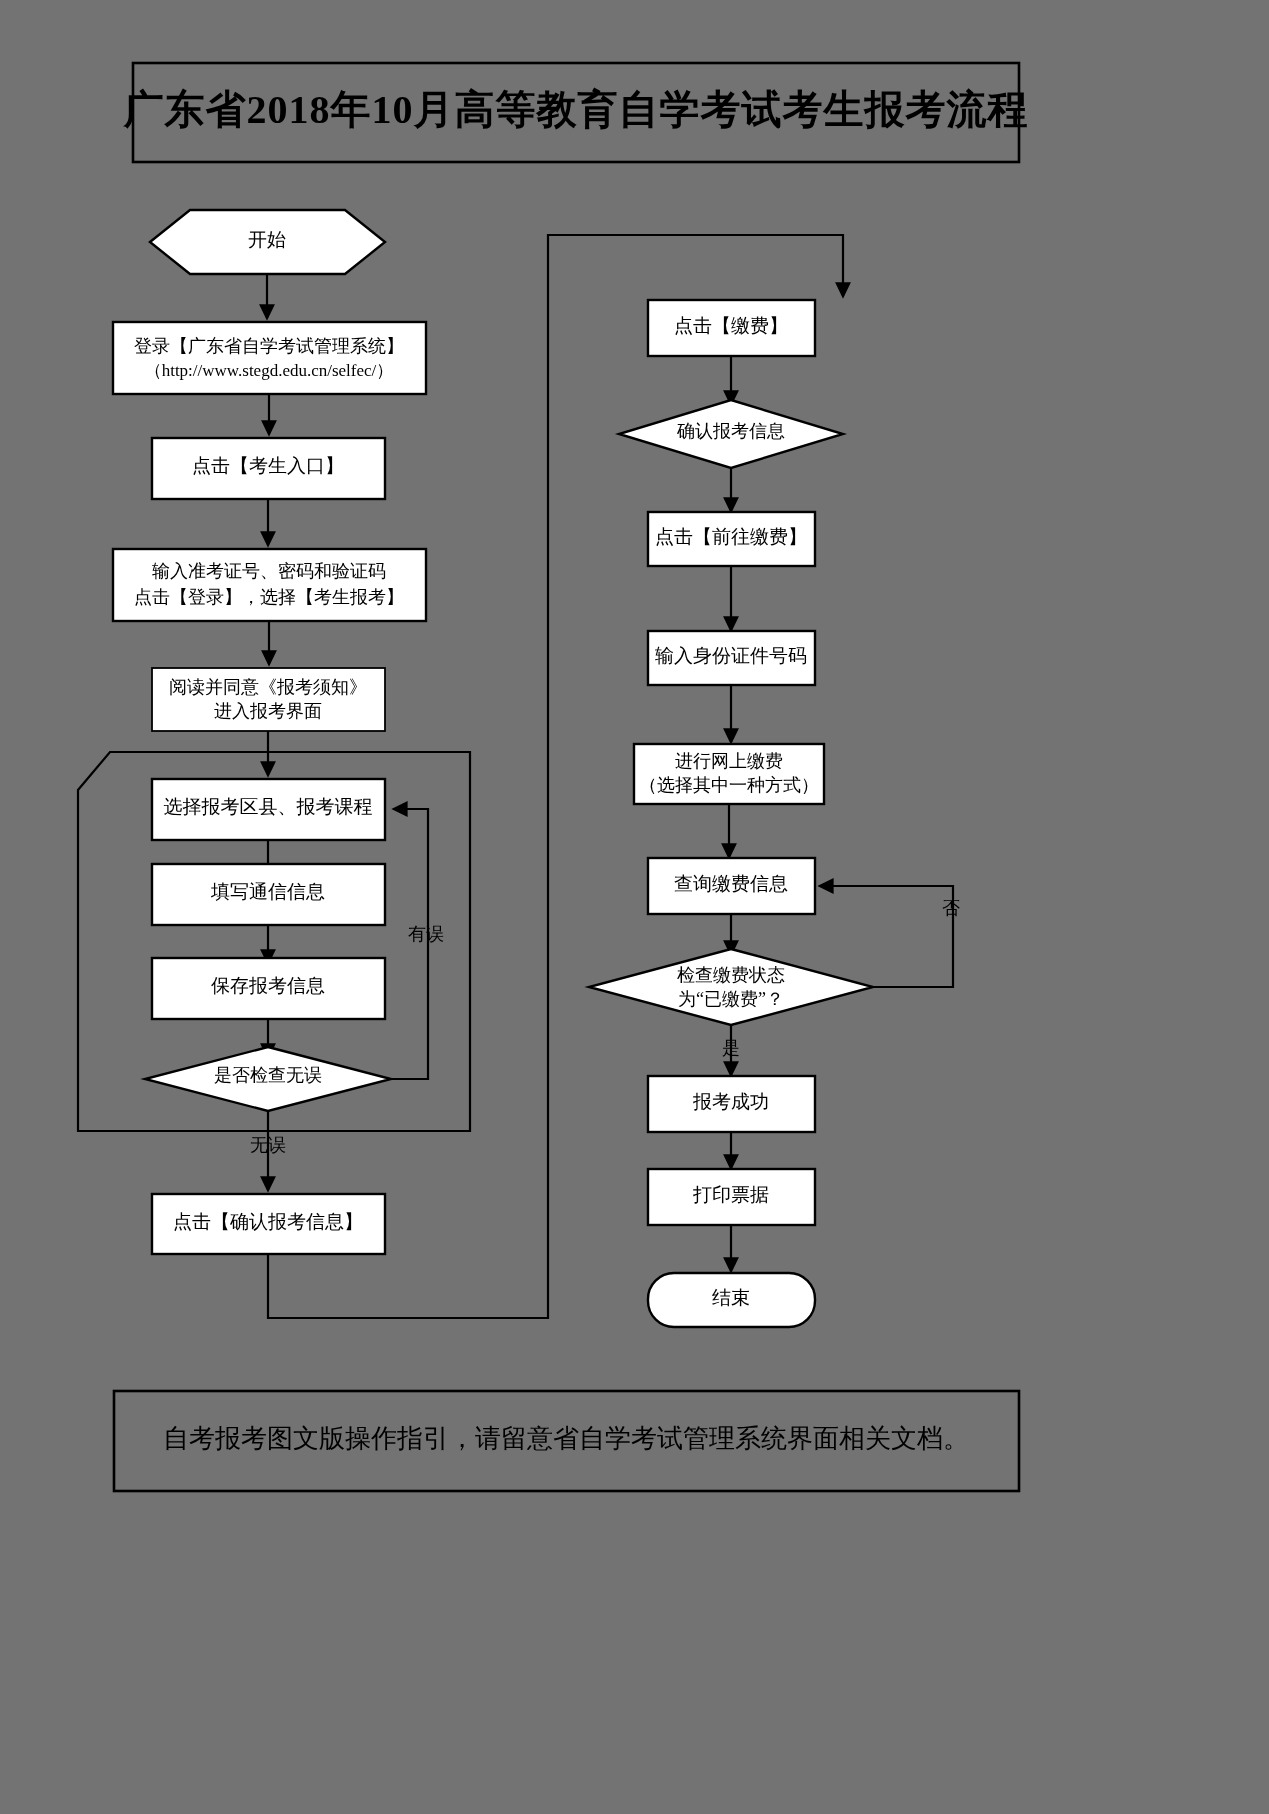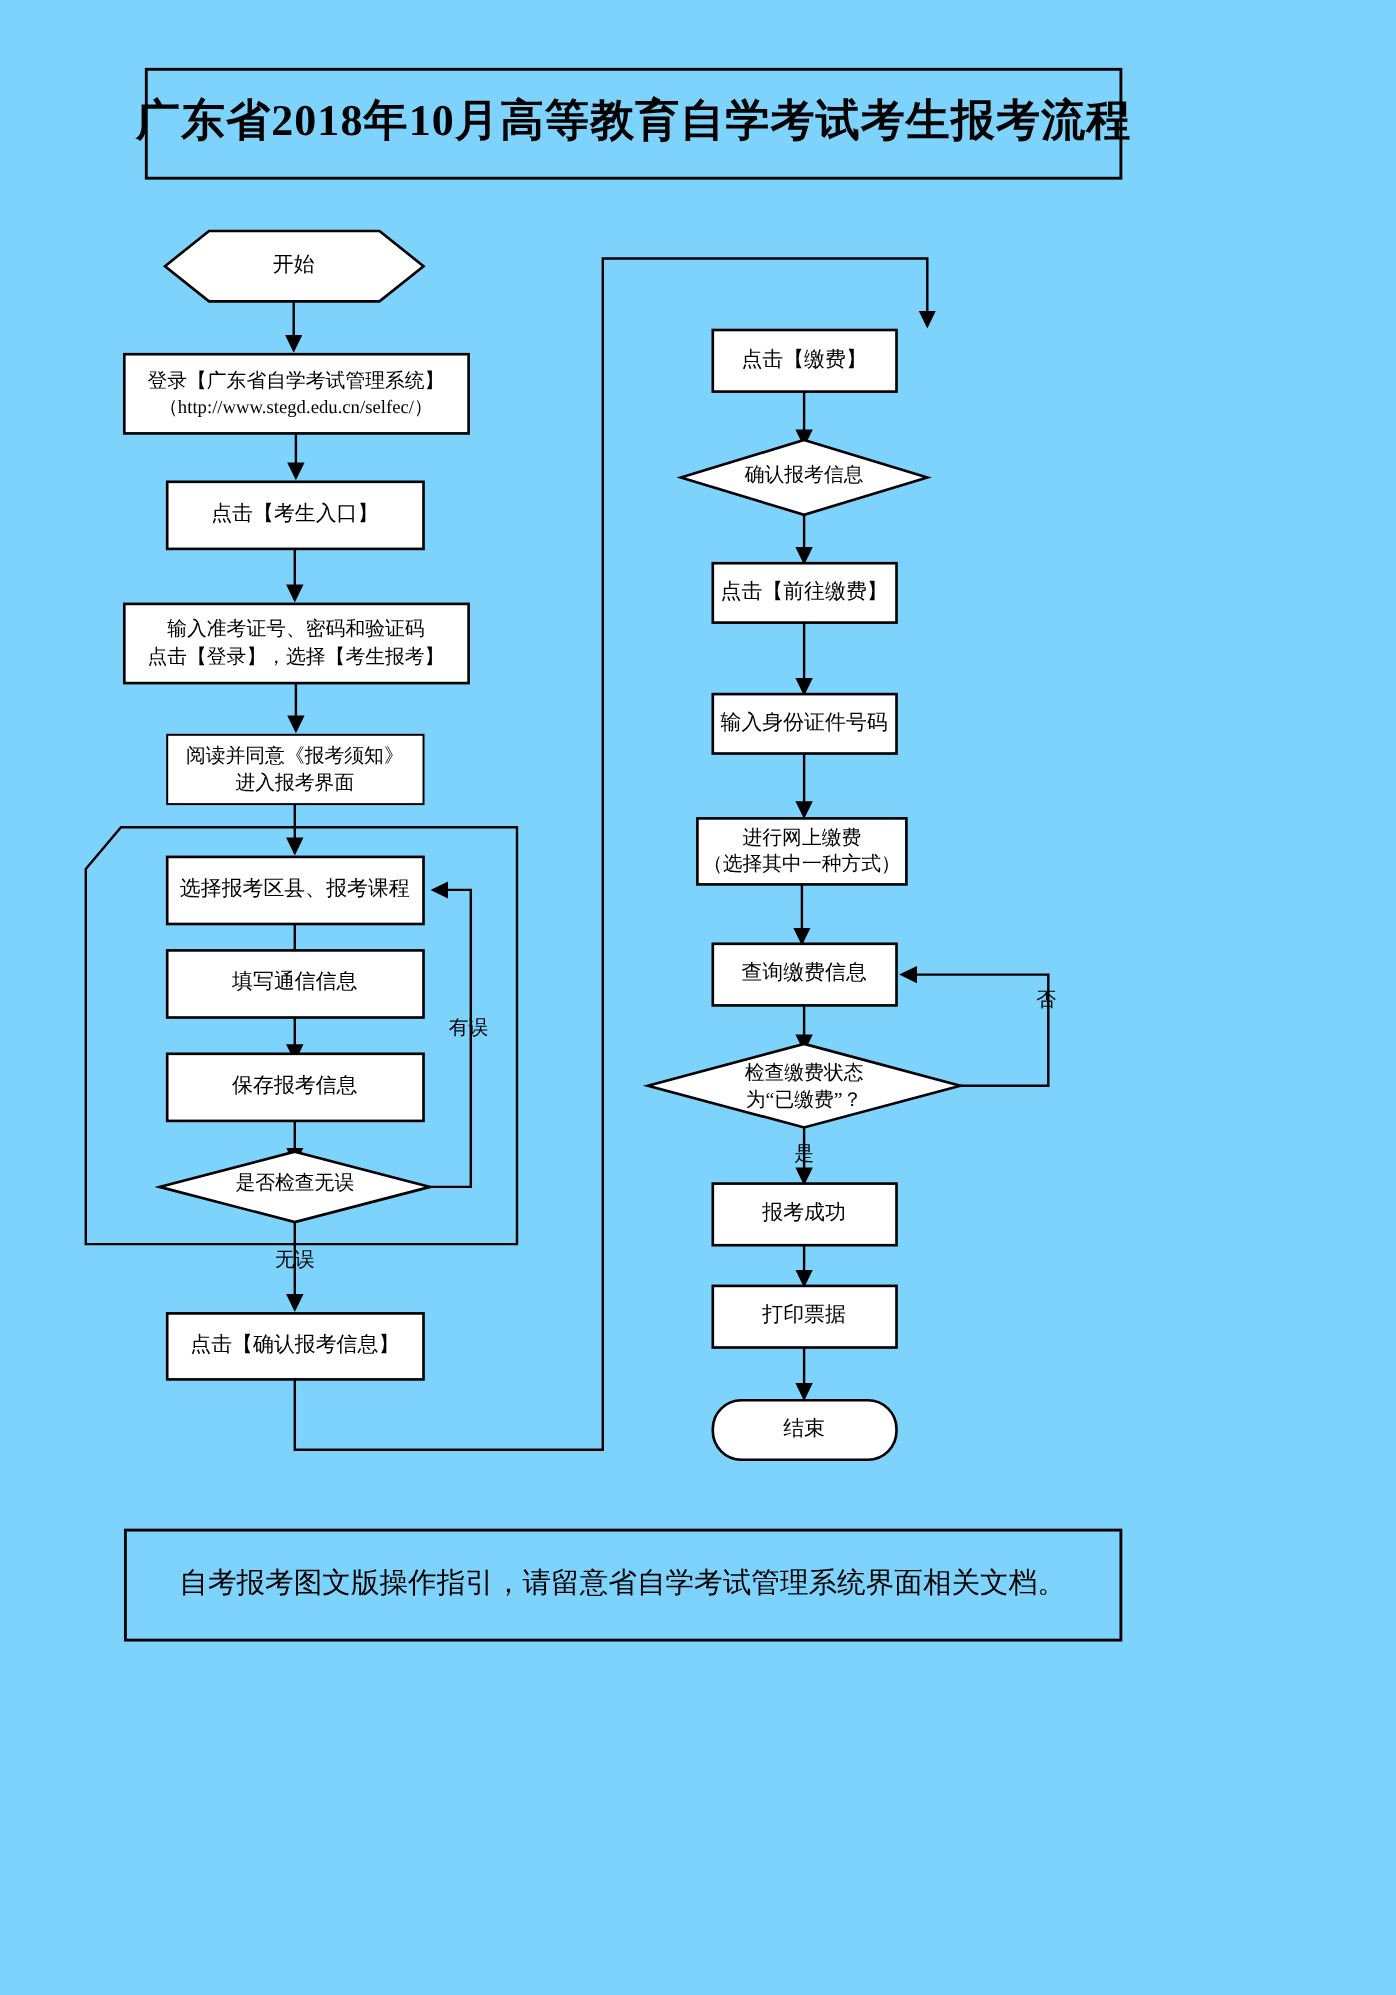--- a/index.html
+++ b/index.html
@@ -1,17 +1,17 @@
 <!DOCTYPE html>
 <html><head>
 <meta charset="utf-8">
 <style>
   html,body{margin:0;padding:0;background:#ffffff;}
   body{width:1269px;height:1814px;font-family:"Liberation Serif","DejaVu Serif",serif;}
-  #stage{position:relative;width:1269px;height:1814px;overflow:hidden;background:#7dd3fc;}
+  #stage{position:relative;width:1269px;height:1814px;overflow:hidden;background:#737373;}
   svg{position:absolute;left:0;top:0;}
   .shape{fill:#ffffff;stroke:#000000;stroke-width:2.4;}
   .shape-thin{fill:#ffffff;stroke:#000000;stroke-width:1.8;}
   .container-box{fill:none;stroke:#000000;stroke-width:2.2;}
   .conn{fill:none;stroke:#000000;stroke-width:2.2;}
   .arrowhead{fill:#000000;stroke:none;}
   text{font-family:"Liberation Serif","DejaVu Serif",serif;fill:#000;}
   .node-label{font-size:19px;text-anchor:middle;dominant-baseline:middle;}
   .node-label-sm{font-size:18px;text-anchor:middle;dominant-baseline:middle;}
   .url-label{font-size:17px;text-anchor:middle;dominant-baseline:middle;}

